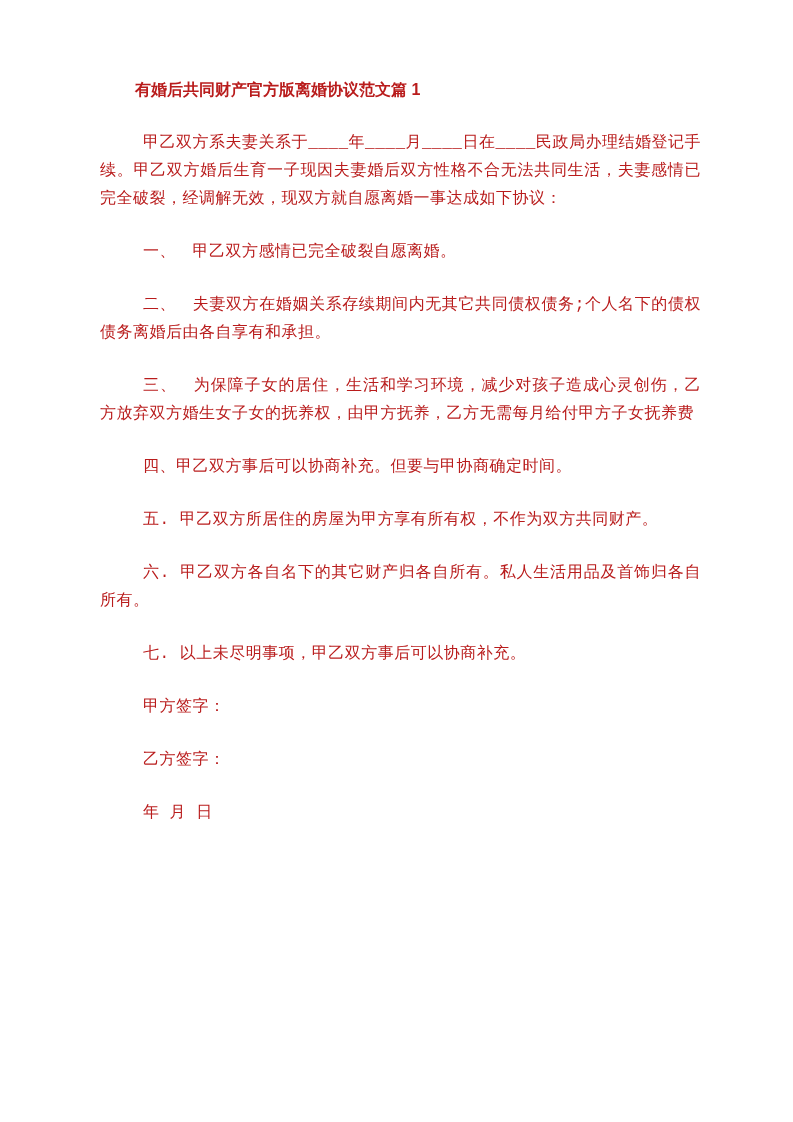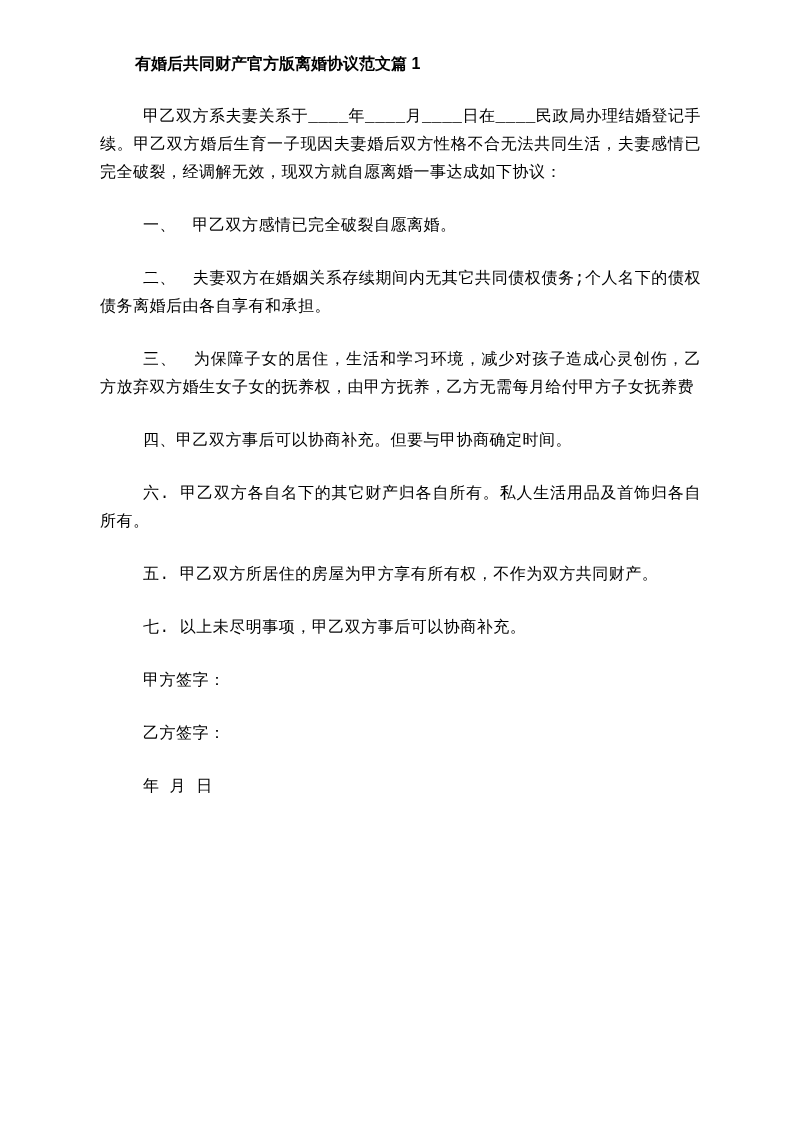--- a/index.html
+++ b/index.html
@@ -7,22 +7,22 @@
     padding: 0;
     background: #ffffff;
   }
   .page {
     position: relative;
     width: 793px;
     height: 826px;
     box-sizing: border-box;
     margin: 0 auto;
     background: #ffffff;
-    color: #000000;
-    padding: 50px 92px 40px 100px;
+    color: #b91c1c;
+    padding: 76px 92px 40px 100px;
     font-family: "Liberation Sans", "DejaVu Sans", sans-serif;
     font-size: 16px;
     line-height: 28px;
     overflow: hidden;
   }
   .doc-heading {
     font-size: 16px;
     font-weight: bold;
     margin: 25px 0;
     text-indent: 35px;
@@ -53,23 +53,23 @@
   <p class="doc-para">甲乙双方系夫妻关系于____年____月____日在____民政局办理结婚登记手续。甲乙双方婚后生育一子现因夫妻婚后双方性格不合无法共同生活，夫妻感情已完全破裂，经调解无效，现双方就自愿离婚一事达成如下协议：</p>
 
   <p class="doc-para">一、　甲乙双方感情已完全破裂自愿离婚。</p>
 
   <p class="doc-para">二、　夫妻双方在婚姻关系存续期间内无其它共同债权债务;个人名下的债权债务离婚后由各自享有和承担。</p>
 
   <p class="doc-para">三、　为保障子女的居住，生活和学习环境，减少对孩子造成心灵创伤，乙方放弃双方婚生女子女的抚养权，由甲方抚养，乙方无需每月给付甲方子女抚养费</p>
 
   <p class="doc-para">四、甲乙双方事后可以协商补充。但要与甲协商确定时间。</p>
 
+  <p class="doc-para">五. 甲乙双方所居住的房屋为甲方享有所有权，不作为双方共同财产。</p>
+
   <p class="doc-para">六. 甲乙双方各自名下的其它财产归各自所有。私人生活用品及首饰归各自所有。</p>
-
-  <p class="doc-para">五. 甲乙双方所居住的房屋为甲方享有所有权，不作为双方共同财产。</p>
 
   <p class="doc-para">七. 以上未尽明事项，甲乙双方事后可以协商补充。</p>
 
 
   <p class="doc-para no-justify">甲方签字：</p>
 
   <p class="doc-para no-justify">乙方签字：</p>
 
   <p class="doc-para no-justify">年 月 日</p>
 

